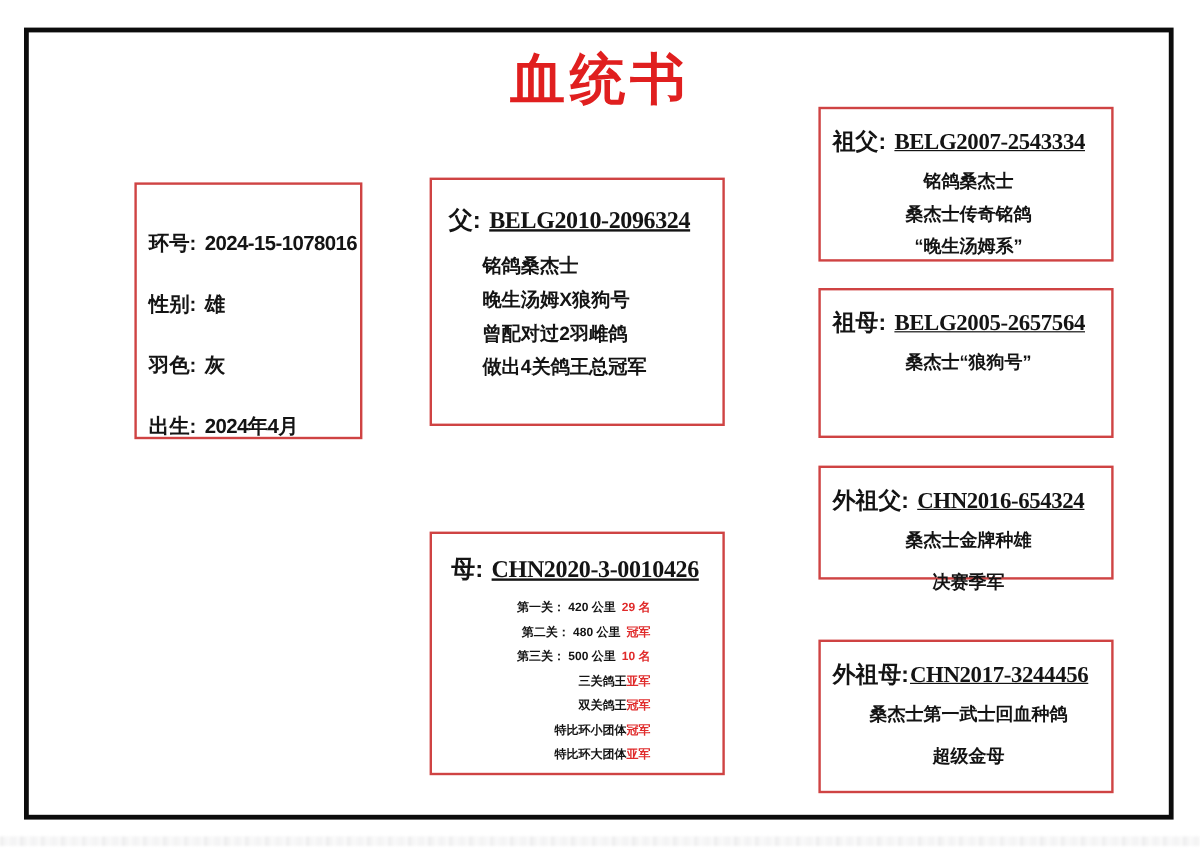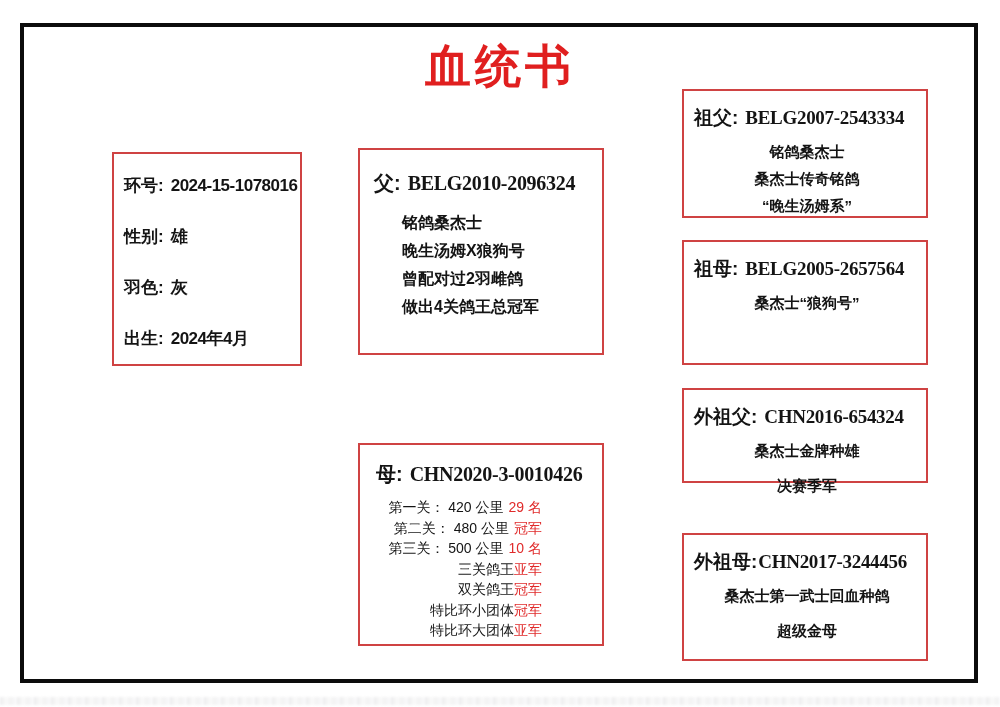--- a/index.html
+++ b/index.html
@@ -30,35 +30,35 @@
     color: #e01f1f;
     letter-spacing: 4px;
     font-family: Liberation Sans, sans-serif;
   }
   .redbox {
     position: absolute;
     border: 2px solid #cf4343;
     background: #ffffff;
   }
   
-  .box-subject { left: 112px; top: 152px; width: 190px; height: 214px; padding: 20px 6px 0 10px; }
+  .box-subject { left: 112px; top: 152px; width: 190px; height: 214px; padding: 37px 6px 0 10px; }
   .subject-row { display: flex; align-items: baseline; margin-bottom: 28px; white-space: nowrap; }
   .subject-label { font-size: 17px; font-weight: bold; }
   .subject-value { font-size: 17px; font-weight: bold; margin-left: 7px; letter-spacing: -0.5px; }
   
   .box-father { left: 358px; top: 148px; width: 246px; height: 207px; padding: 20px 8px 0 14px; }
   .heading { font-size: 20px; font-weight: bold; white-space: nowrap; }
-  .num { margin-left: 7px; letter-spacing: -0.3px; font-family: "Liberation Serif", serif; }
+  .num { margin-left: 7px; letter-spacing: -0.3px; font-family: "Liberation Serif", serif; text-decoration: underline; }
   .num.tight { margin-left: 1px; text-align: right; }
   .father-lines { margin: 12px 0 0 28px; }
   .father-lines .line { font-size: 16px; font-weight: bold; line-height: 28px; white-space: nowrap; }
   
   .box-mother { left: 358px; top: 443px; width: 246px; height: 203px; padding: 16px 8px 0 16px; }
   .mother-results { margin-top: 9px; padding-right: 52px; text-align: right; }
-  .res-row { font-size: 14px; font-weight: normal; line-height: 20.5px; white-space: nowrap; }
+  .res-row { font-size: 10px; font-weight: bold; line-height: 20.5px; white-space: nowrap; }
   .res-red { color: #e02b2b; }
   .res-red.gap { margin-left: 5px; }
   
   .box-right { left: 682px; width: 246px; padding: 14px 6px 0 10px; }
   .box-grandfather { top: 89px;  height: 129px; }
   .box-grandmother { top: 240px; height: 125px; }
   .box-m-grandfather { top: 388px; height: 95px; }
   .box-m-grandmother { top: 533px; height: 128px; }
   .heading-sm { font-size: 19px; font-weight: bold; white-space: nowrap; }
   .center-lines { margin-top: 7px; text-align: center; }

